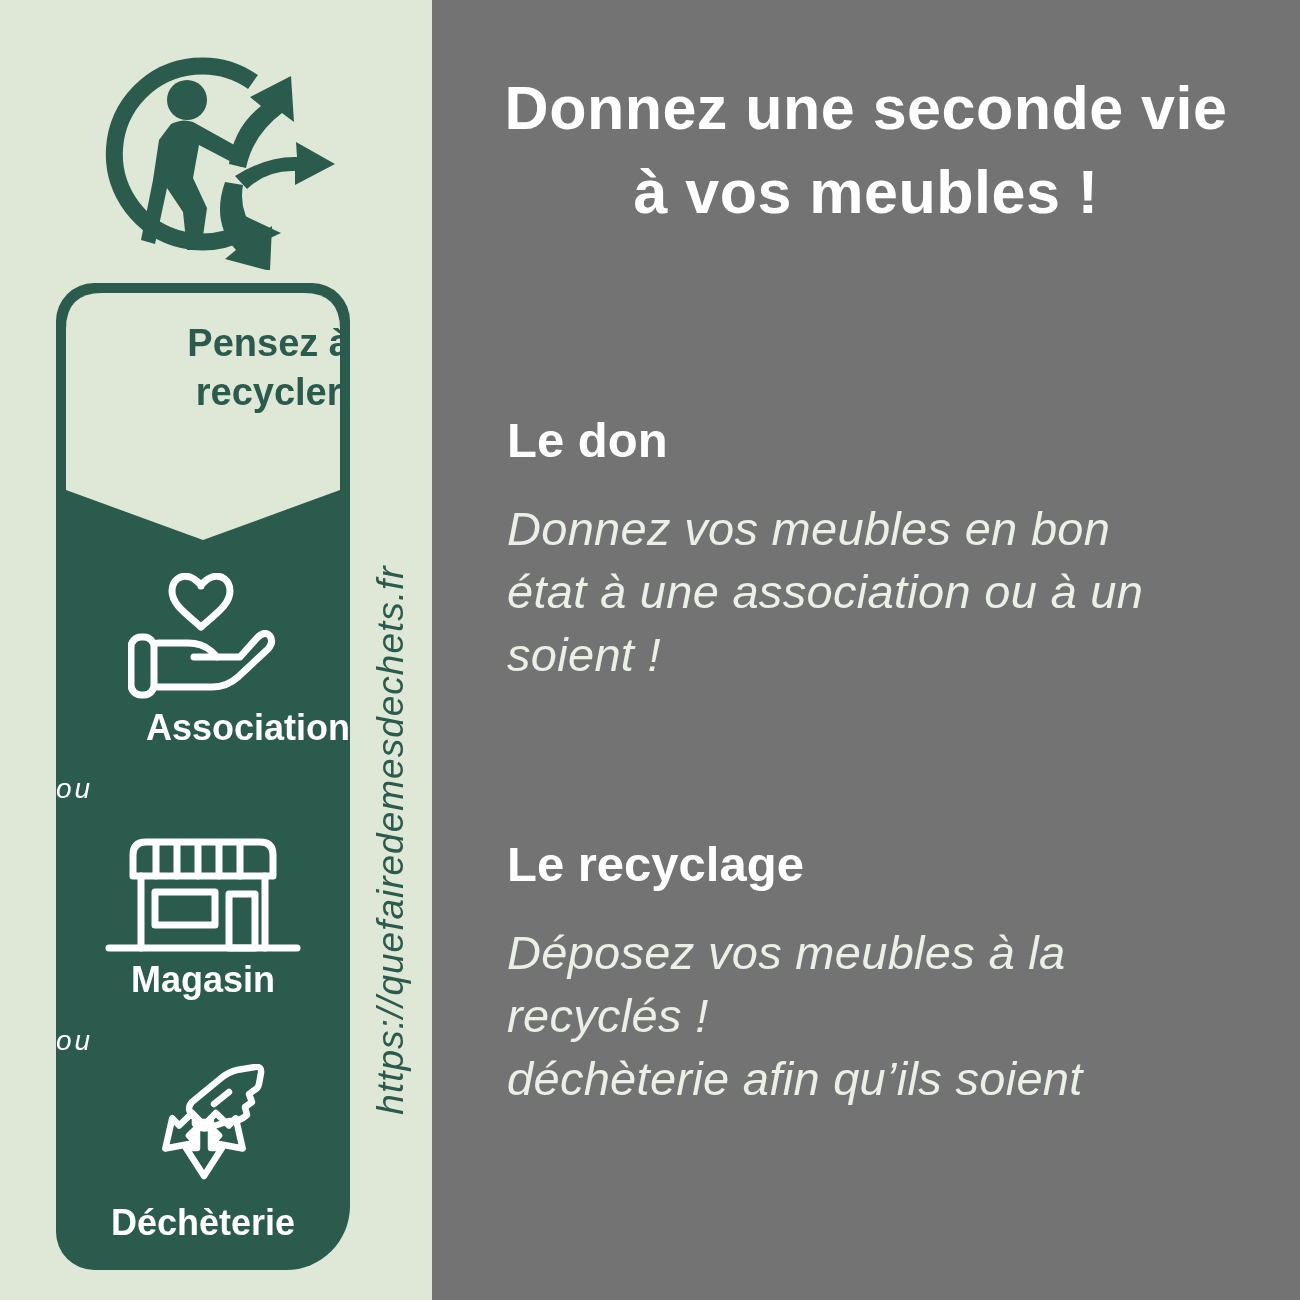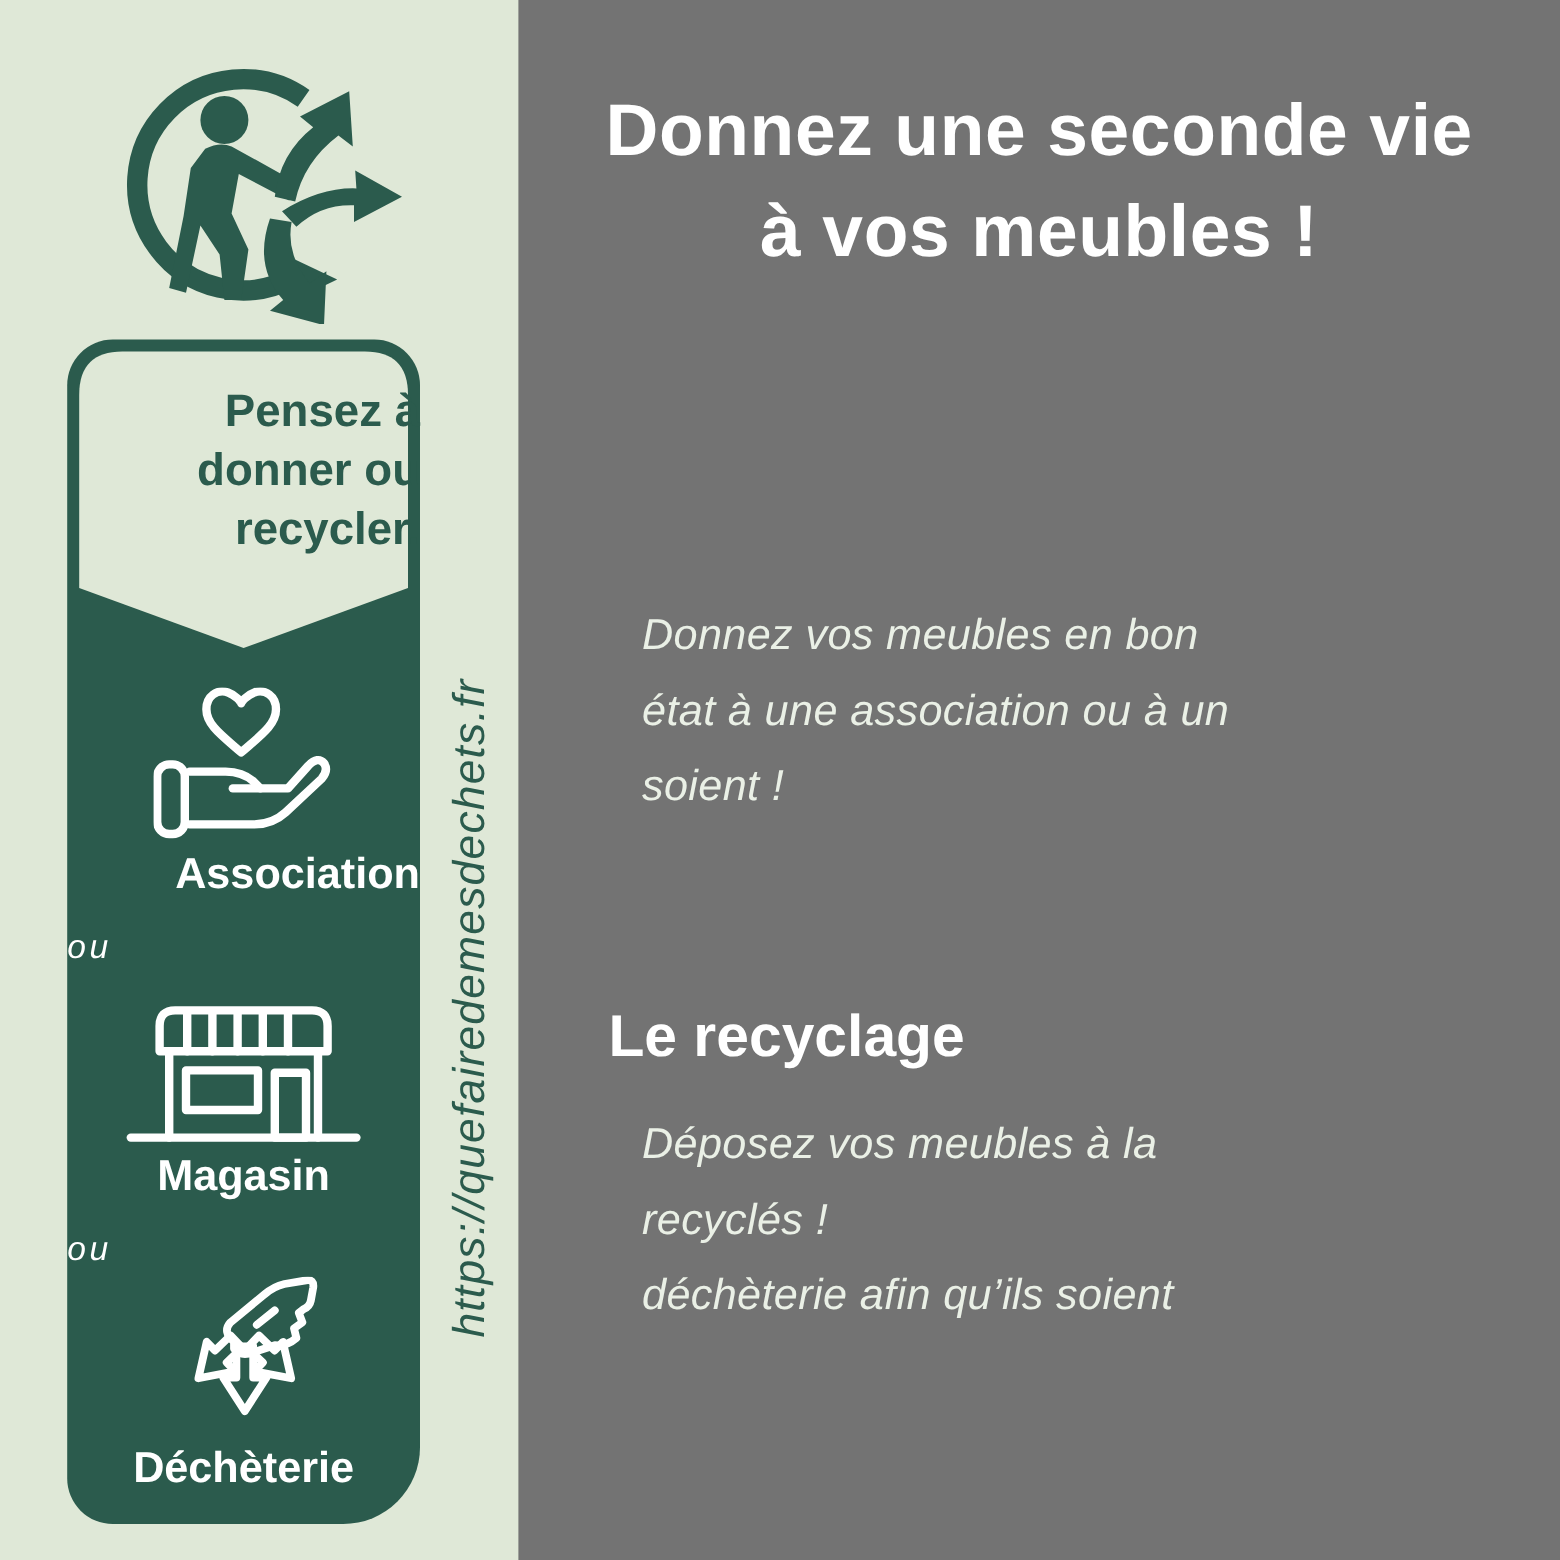--- a/index.html
+++ b/index.html
@@ -7,22 +7,22 @@
   #canvas{position:relative;width:1300px;height:1300px;background:#dfe8d7;overflow:hidden;}
 
   
   .main-panel{position:absolute;left:432px;top:0;width:868px;height:1300px;background:#737373;}
   .title{position:absolute;top:66px;left:0;width:100%;text-align:center;
          font-size:61px;font-weight:700;line-height:84px;color:#ffffff;letter-spacing:.5px;}
   .title span{display:block;white-space:nowrap;}
   .section-heading{position:absolute;left:75px;font-size:49px;font-weight:700;color:#ffffff;white-space:nowrap;}
   .heading-don{top:412px;}
   .heading-recyclage{top:836px;}
-  .section-body{position:absolute;left:75px;font-size:36px;font-style:italic;line-height:63px;
-                color:#eaf0e6;letter-spacing:.3px;margin-left:28px;}
+  .section-body{position:absolute;left:75px;font-size:47px;font-style:italic;line-height:63px;
+                color:#eaf0e6;letter-spacing:.3px;}
   .body-don{top:497px;}
   .body-recyclage{top:921px;}
   .section-body span{display:block;white-space:nowrap;}
 
   
   .banner{position:absolute;left:56px;top:283px;width:294px;height:987px;background:#2b5b4d;
           border-radius:38px 38px 64px 38px;}
   .notch{position:absolute;left:0;top:0;}
   .tagline{position:absolute;top:36px;left:0;width:100%;text-align:right;
            font-size:38px;font-weight:700;line-height:49px;color:#2b5b4d;}
@@ -69,21 +69,20 @@
   </svg>
 
   <div class="banner">
 
     <svg class="notch" width="294" height="270" viewBox="0 0 294 270">
       <path d="M10,207 L10,46 Q10,10 46,10 L248,10 Q284,10 284,46 L284,207 L147,257 Z" fill="#dfe8d7"></path>
     </svg>
 
     <div class="tagline">
       <span>Pensez à</span>
-      <span>donner ou</span>
       <span>recycler.</span>
     </div>
 
     <svg class="icon-svg icon-heart-hand" width="150" height="128" viewBox="0 0 150 128">
       <path d="M73,54 C57,40 44,31 44,18 C44,7 53,1 62,4 C68,6 73,12 73,13 C73,12 78,6 84,4 C93,1 102,7 102,18 C102,31 89,40 73,54 Z"></path>
       <rect x="3" y="64" width="23" height="58" rx="10"></rect>
       <path d="M30,70 H60 Q74,70 83,78 L89,84 H112 L129,65 Q137,57 142,63 Q146,69 140,76 L110,104 Q99,114 84,114 H30"></path>
       <path d="M89,84 H66"></path>
     </svg>
     <div class="dest-label label-association">Association</div>
@@ -120,20 +119,21 @@
   <div class="site-url">
     <span>https://quefairedemesdechets.fr</span>
   </div>
 
   <div class="main-panel">
     <h1 class="title" style="margin:0">
       <span>Donnez une seconde vie</span>
       <span>à vos meubles !</span>
     </h1>
 
+    <div class="section-heading heading-don">Le don</div>
     <div class="section-body body-don">
       <span>Donnez vos meubles en bon</span>
       <span>état à une association ou à un</span>
       <span>soient !</span>
     </div>
 
     <div class="section-heading heading-recyclage">Le recyclage</div>
     <div class="section-body body-recyclage">
       <span>Déposez vos meubles à la</span>
       <span>recyclés !</span>

